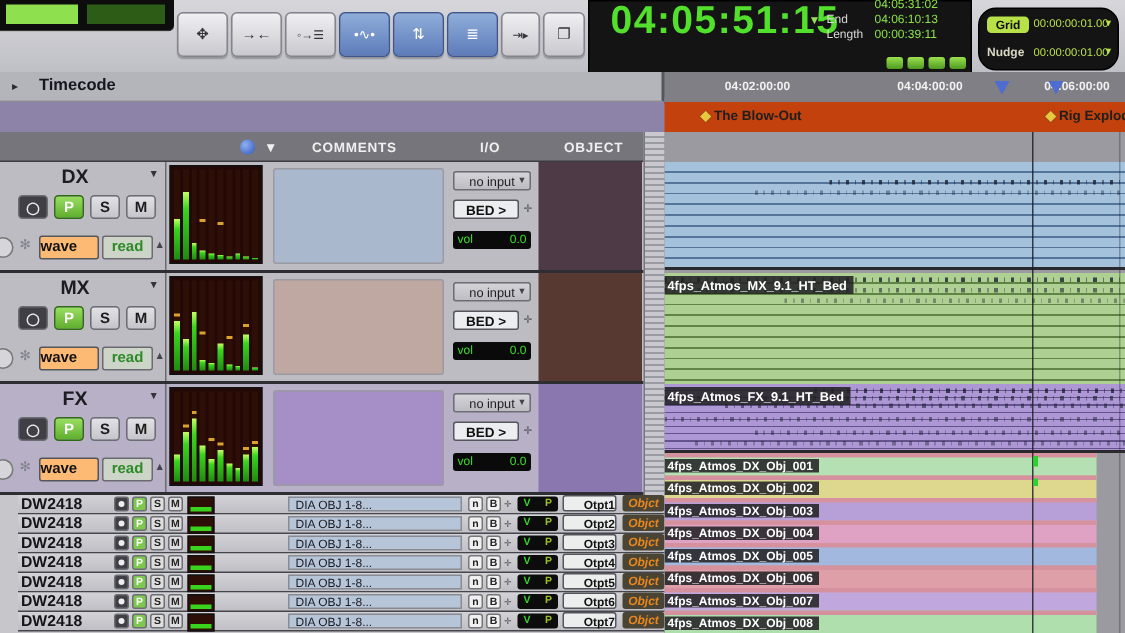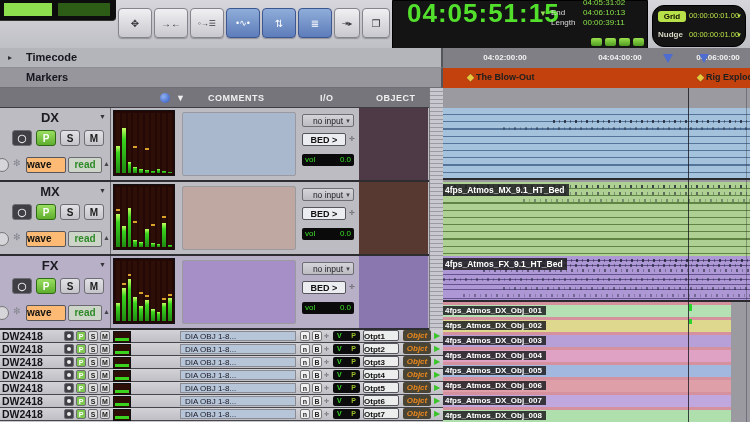--- a/index.html
+++ b/index.html
@@ -105,21 +105,21 @@
     border-radius:2px;font-size:8px;color:#3ce02a;line-height:12px;}
   .voldisp .vl{position:absolute;left:3px;}
   .voldisp .vv{position:absolute;right:3px;}
   .objcell{position:absolute;left:359px;top:0;width:69px;height:72px;}
   .vstrip{position:absolute;left:429px;top:88px;width:14px;height:242px;background:#c2c2c8;
     border-left:1px solid #77777d;box-sizing:border-box;
     background-image:repeating-linear-gradient(180deg,#c8c8ce 0 3px,#9a9aa2 3px 4px);}
   
   .dwrows{position:absolute;left:0;top:222px;width:443px;height:92px;background:#c6c6cb;}
   .dwrow{position:relative;width:443px;height:12px;border-bottom:1px solid #45454c;
-    background:linear-gradient(180deg,#d2d2d7,#bfbfc5);}
+    background:linear-gradient(180deg,#d2d2d7,#bfbfc5);margin-left:12px;}
   .dwname{position:absolute;left:2px;top:0;font-size:10.5px;font-weight:bold;color:#141419;}
   .mbtn{position:absolute;top:1px;width:10px;height:10px;border:1px solid #6d6d74;border-radius:2px;
     font-size:7px;font-weight:bold;text-align:center;line-height:9px;box-sizing:border-box;}
   .mbtn.rec{background:#3f3f45;}
   .mbtn.rec i{display:block;width:4px;height:4px;border-radius:50%;background:#eee;margin:2px auto;}
   .mbtn.p{background:#7ec84f;color:#fff;}
   .mbtn.sm{background:#dededf;color:#222;}
   .dwmeter{position:absolute;left:113px;top:1px;width:16px;height:10px;background:#2e0f07;
     border:1px solid #111;}
   .dwmeter i{position:absolute;left:1px;right:1px;bottom:1px;height:3px;background:#3ad41e;}
@@ -129,21 +129,21 @@
   .nb{position:absolute;top:1px;width:10px;height:10px;background:#f0f0f2;border:1px solid #777;
     border-radius:2px;font-size:7px;font-weight:bold;color:#222;text-align:center;line-height:9px;
     box-sizing:border-box;}
   .tinyplus{position:absolute;left:324px;top:2px;font-size:6px;color:#55555c;}
   .vpbox{position:absolute;left:333px;top:1px;width:27px;height:10px;background:#0c0c0c;
     border-radius:2px;font-size:7px;font-weight:bold;line-height:10px;}
   .vpbox .v{position:absolute;left:4px;color:#38d42a;}
   .vpbox .p{position:absolute;right:4px;color:#9ac02a;}
   .otpt{position:absolute;left:363px;top:0px;width:36px;height:11px;background:#eceded;
     border:1px solid #55555c;border-radius:2px;font-size:8px;font-weight:bold;color:#111;
-    text-align:left;line-height:11px;box-sizing:border-box;}
+    text-align:right;line-height:11px;box-sizing:border-box;}
   .objlbl{position:absolute;left:403px;top:0px;width:28px;height:11px;background:#4a4434;
     border-radius:2px;font-size:8px;font-weight:bold;font-style:italic;color:#e8871e;
     text-align:center;line-height:11px;}
   .objtri{position:absolute;left:434px;top:1px;font-size:8px;color:#39c42a;}
   
   .clips{position:absolute;left:443px;top:88px;width:307px;height:334px;background:#9a9aa0;
     overflow:hidden;}
   .bedclip{position:absolute;left:0;width:307px;border-bottom:2px solid #2a2a2e;box-sizing:border-box;}
   .cliplabel{position:absolute;top:2px;left:0;background:rgba(35,35,38,.88);color:#fff;
     font-size:8.5px;font-weight:bold;padding:1px 4px 1px 2px;white-space:nowrap;}
@@ -221,23 +221,20 @@
       <div class="nudgelbl">Nudge</div>
       <div class="gnval" style="top:24px;">00:00:00:01.00</div>
       <div class="gncaret" style="top:26px;">▼</div>
     </div>
   </div>
 
   <div class="tcrowL">
     <span class="rowarr">▸</span>
     <span class="rowlbl">Timecode</span>
   </div>
-  <div class="mkrowL">
-    <span class="rowlbl">Markers</span>
-  </div>
   <div class="tcrowR">
     <span class="tick" style="left:62px;">04:02:00:00</span>
     <span class="tick" style="left:177px;">04:04:00:00</span>
     <span class="tick" style="left:275px;">04:06:00:00</span>
     <span class="selarr" style="left:220px;"></span>
     <span class="selarr" style="left:256px;"></span>
   </div>
   <div class="mkrowR">
     <span class="marker" style="left:24px;"><span class="diam">◆</span><span>The Blow-Out</span></span>
     <span class="marker" style="left:254px;"><span class="diam">◆</span><span>Rig Explode</span></span>

